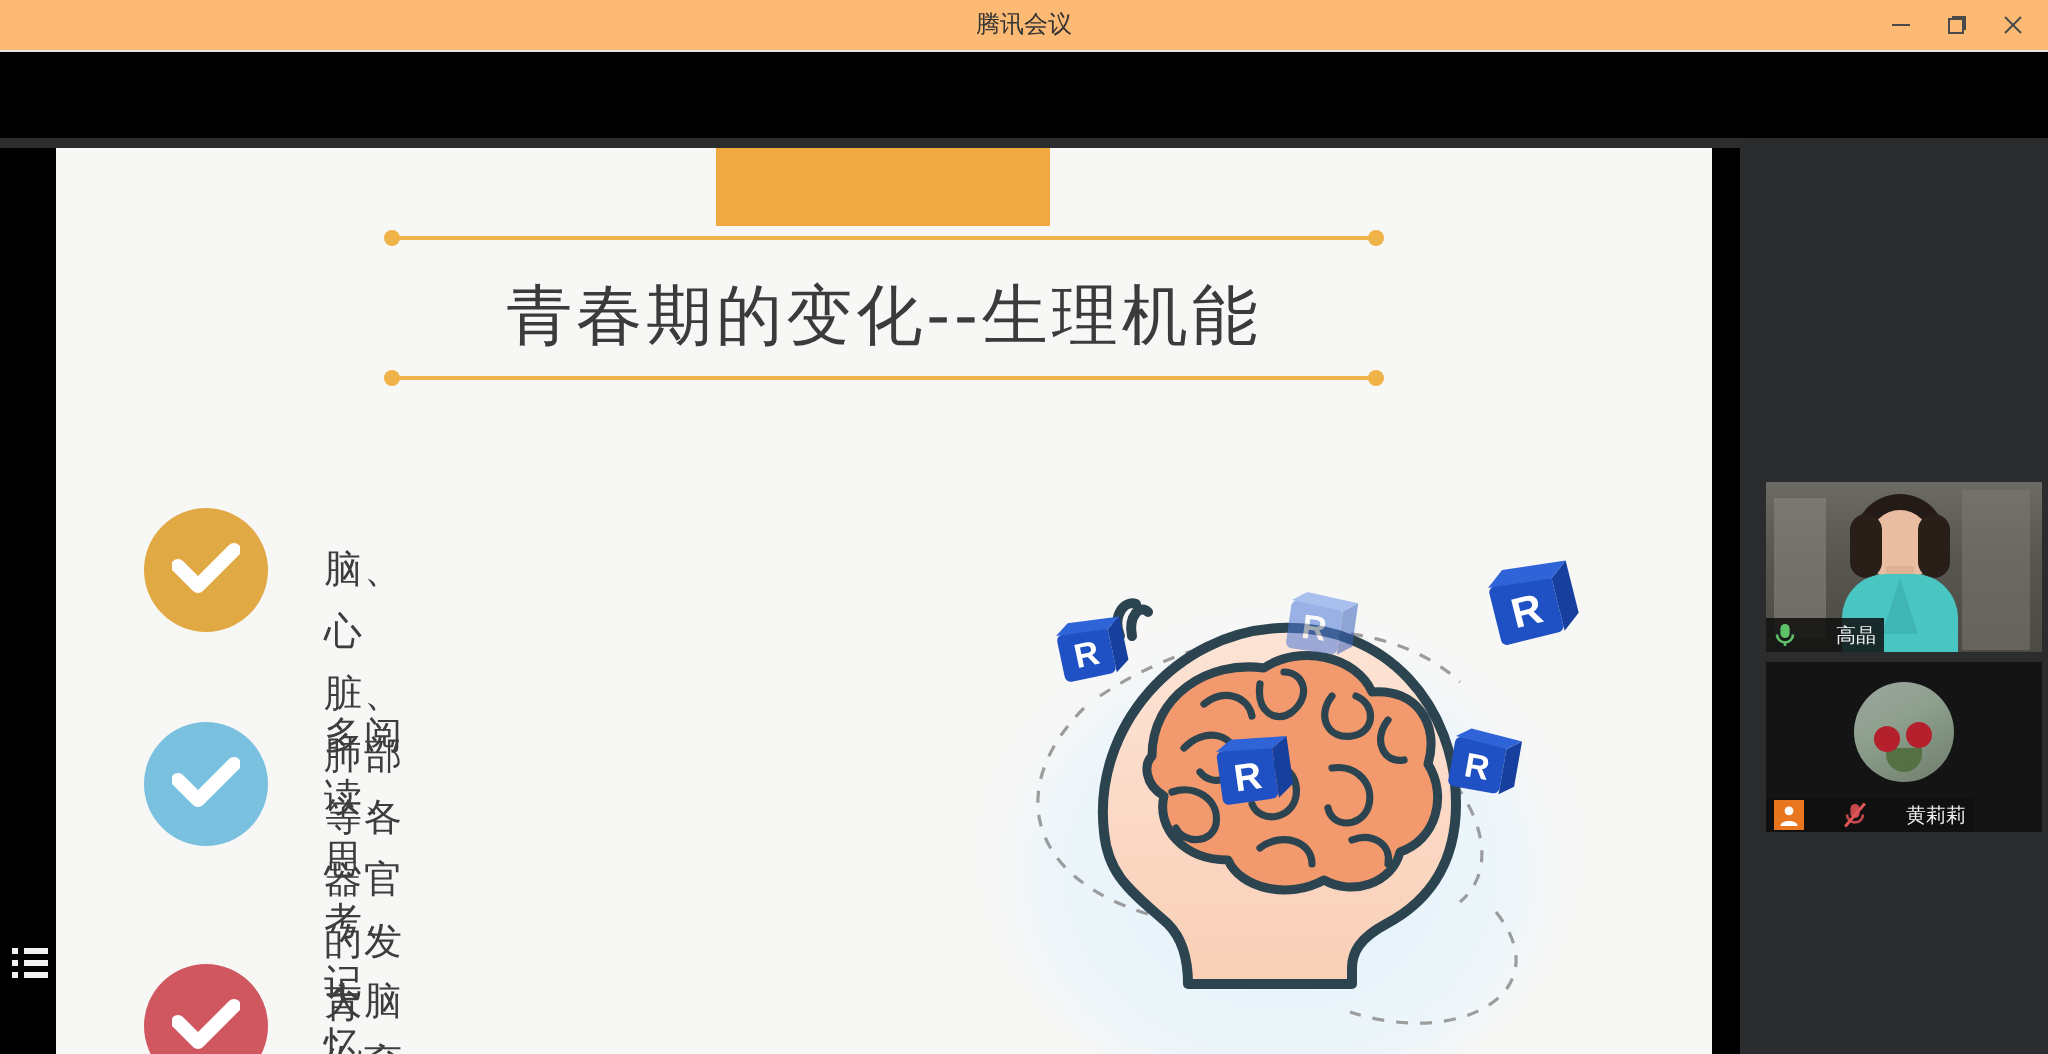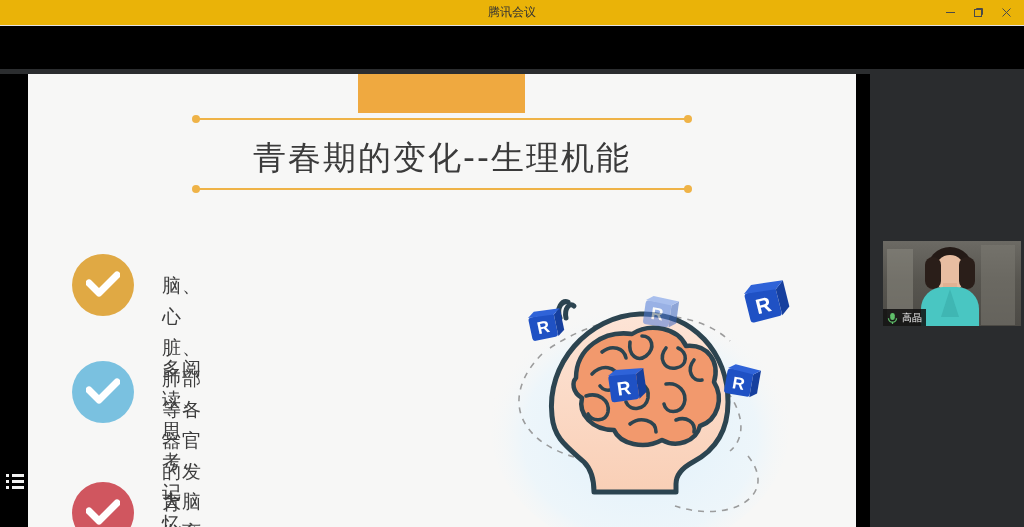--- a/index.html
+++ b/index.html
@@ -6,21 +6,21 @@
   body{
     width:1024px;height:527px;overflow:hidden;
     background:#000;
     font-family:"Liberation Sans","DejaVu Sans",sans-serif;
   }
   .app{position:relative;width:1024px;height:527px;overflow:hidden;background:#000;}
 
   
   .titlebar{
     position:absolute;left:0;top:0;width:1024px;height:25px;
-    background:#eab308;border-bottom:1px solid #e4e4e4;
+    background:#fdba74;border-bottom:1px solid #e4e4e4;
   }
   .titlebar-text{
     position:absolute;left:0;top:0;width:1024px;height:25px;
     line-height:25px;text-align:center;font-size:12px;color:#333;
   }
   .wincontrols{position:absolute;right:4px;top:0;height:25px;display:flex;align-items:center;}
   .wc{width:28px;height:25px;display:flex;align-items:center;justify-content:center;color:#4a4a4a;font-size:12px;}
   .wc svg{display:block;}
 
   
@@ -104,21 +104,21 @@
     background:linear-gradient(150deg,#9aa5a0 0%,#8fa08e 40%,#6e7d6c 100%);
     overflow:hidden;
   }
   .rose{position:absolute;width:13px;height:13px;border-radius:50%;background:#b4212c;}
   .rose.r1{left:10px;top:22px;}
   .rose.r2{left:26px;top:20px;}
   .leaf{position:absolute;left:16px;top:33px;width:18px;height:12px;border-radius:0 0 9px 9px;background:#4e6b3a;opacity:.85;}
 
   .vlabel{
     position:absolute;left:0;bottom:0;height:17px;display:flex;align-items:center;
-    padding:0 4px;background:rgba(15,15,15,.85);gap:4px;
+    padding:0 4px;background:rgba(15,15,15,.85);gap:20px;
   }
   .vlabel .nm{font-size:10px;color:#f0f0f0;font-family:"DejaVu Sans","Liberation Sans",sans-serif;}
   .micicon{width:11px;height:13px;position:relative;}
   .usericon{width:15px;height:15px;background:#e8761f;display:flex;align-items:center;justify-content:center;}
 </style>
 </head>
 <body>
 
 <div class="app">
 
@@ -319,17 +319,41 @@
             <svg width="11" height="13" viewBox="0 0 11 13">
               <rect x="3.2" y="1" width="4.6" height="7" rx="2.3" fill="#5fc06a"></rect>
               <path d="M1.5 6.2 A4 4 0 0 0 9.5 6.2" fill="none" stroke="#5fc06a" stroke-width="1.3"></path>
               <line x1="5.5" y1="10" x2="5.5" y2="12" stroke="#5fc06a" stroke-width="1.3"></line>
             </svg>
           </span>
           <span class="nm">高晶</span>
         </div>
       </div>
 
+      <div class="vtile t2">
+        <div class="vbg2"></div>
+        <div class="avatar">
+          <div class="leaf"></div>
+          <div class="rose r1"></div>
+          <div class="rose r2"></div>
+        </div>
+        <div class="vlabel">
+          <span class="usericon">
+            <svg width="11" height="11" viewBox="0 0 11 11">
+              <circle cx="5.5" cy="3.4" r="2.2" fill="#ffffff"></circle>
+              <path d="M1.2 11 C1.2 7.6 9.8 7.6 9.8 11 Z" fill="#ffffff"></path>
+            </svg>
+          </span>
+          <span class="micicon">
+            <svg width="11" height="13" viewBox="0 0 11 13">
+              <rect x="3.2" y="1" width="4.6" height="7" rx="2.3" fill="#c8494b"></rect>
+              <path d="M1.5 6.2 A4 4 0 0 0 9.5 6.2" fill="none" stroke="#c8494b" stroke-width="1.3"></path>
+              <line x1="0.6" y1="12.2" x2="10.4" y2="0.8" stroke="#e05558" stroke-width="1.5"></line>
+            </svg>
+          </span>
+          <span class="nm">黄莉莉</span>
+        </div>
+      </div>
 
     </div>
 
   </div>
 </div>
 
 </body></html>

